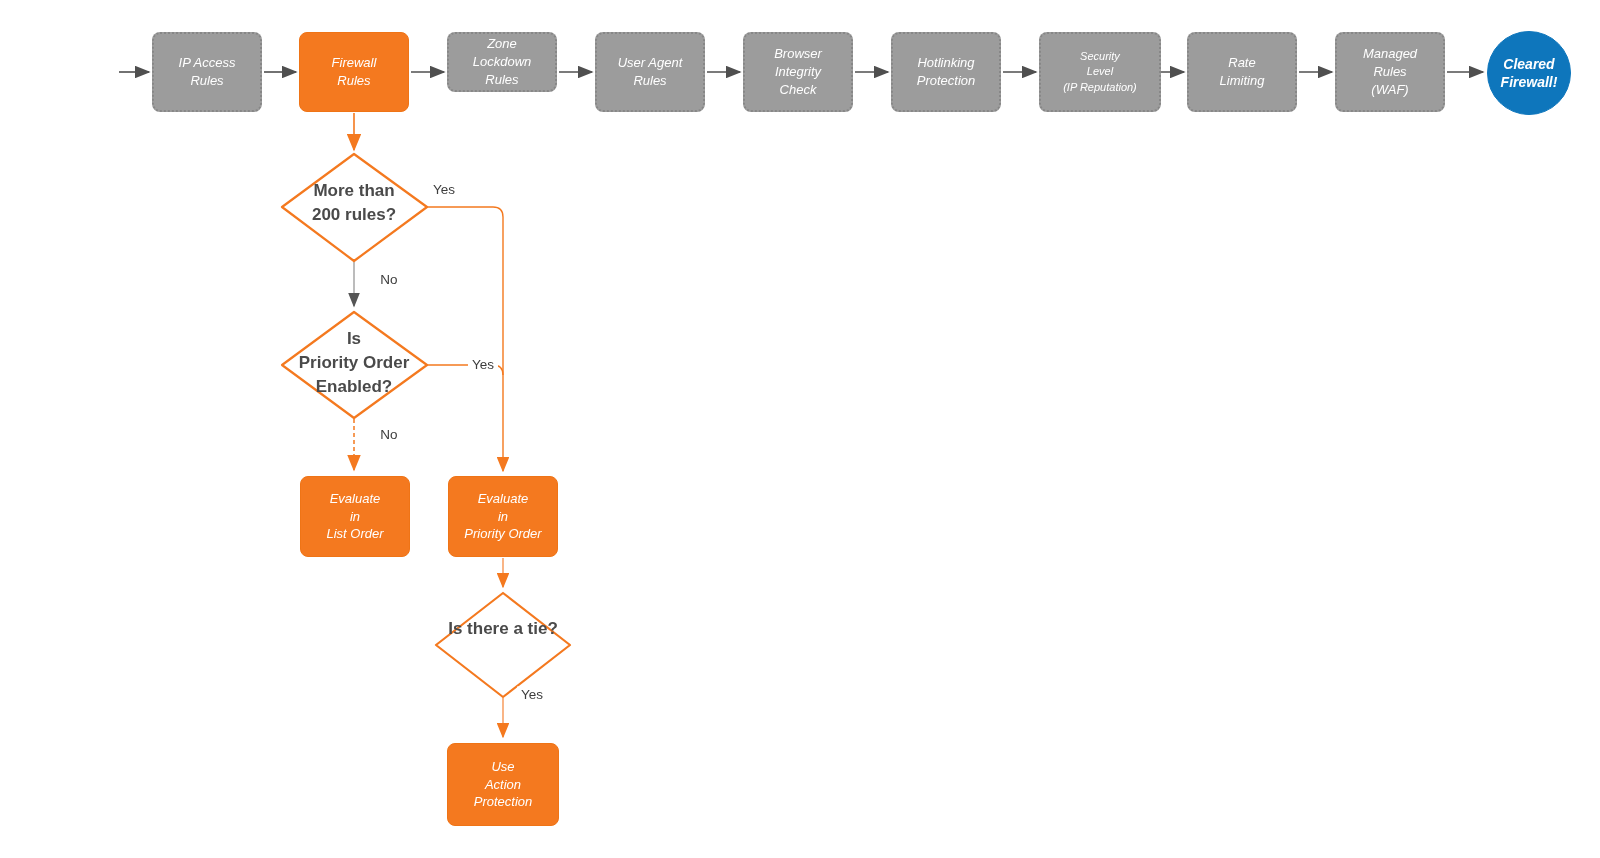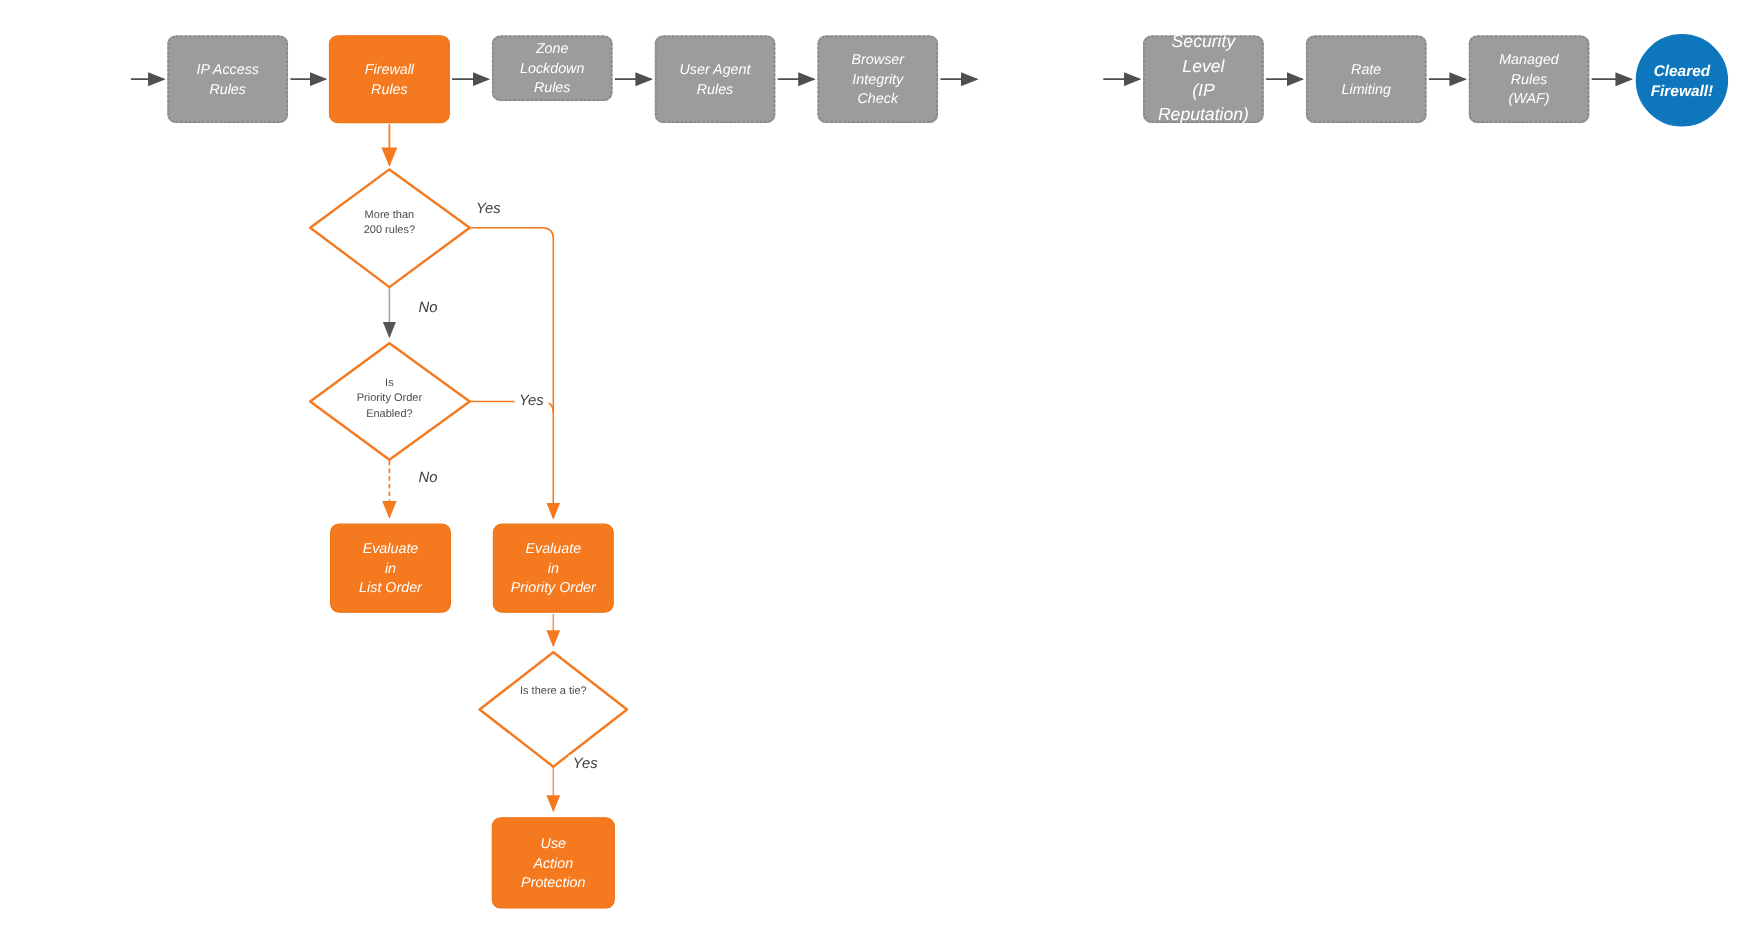--- a/index.html
+++ b/index.html
@@ -15,26 +15,26 @@
     white-space:pre-line;border-radius:8px;
     font-size:13px;line-height:1.38;z-index:2;
   }
   .gray{background:#9c9c9c;border:2px dotted #878787;}
   .orangebox{background:#f4791f;border:1px solid #ef7416;}
   .circle{border-radius:50%;font-weight:bold;font-size:14px;line-height:1.32;z-index:2;}
   .start{background:#ffffff;border:5px solid #0e76bc;color:#0e76bc;}
   .end{background:#0e76bc;border:1px solid #0e76bc;color:#ffffff;}
   .dlabel{
     position:absolute;transform:translate(-50%,-50%);
-    color:#4a4a4a;font-size:10px;text-align:center;
-    white-space:pre-line;line-height:1.42;z-index:3;
+    color:#4a4a4a;font-size:17px;text-align:center;
+    white-space:pre-line;line-height:1.42;z-index:3;font-weight:bold;
   }
   .elabel{
     position:absolute;transform:translate(-50%,-50%);
-    color:#3d3d3d;font-style:italic;font-size:13.5px;z-index:3;
+    color:#3d3d3d;font-size:13.5px;z-index:3;
   }
   .elabel.bg{background:#fff;padding:0 4px;margin-left:40px;}
 </style>
 </head>
 <body>
 
 <div class="canvas">
 
   <svg class="connectors" width="1600" height="858" viewBox="0 0 1600 858">
     <defs>
@@ -88,22 +88,24 @@
 Lockdown
 Rules</div>
 
   <div class="node gray" style="left:595px;top:32px;width:110px;height:80px;">User Agent
 Rules</div>
 
   <div class="node gray" style="left:743px;top:32px;width:110px;height:80px;">Browser
 Integrity
 Check</div>
 
+  <div class="node gray" style="left:891px;top:32px;width:110px;height:80px;">Hotlinking
+Protection</div>
 
-  <div class="node gray" style="left:1039px;top:32px;width:110px;height:80px;font-size:16px;">Security
+  <div class="node gray" style="left:1039px;top:32px;width:122px;height:80px;font-size:11px;">Security
 Level
 (IP Reputation)</div>
 
   <div class="node gray" style="left:1187px;top:32px;width:110px;height:80px;">Rate
 Limiting</div>
 
   <div class="node gray" style="left:1335px;top:32px;width:110px;height:80px;">Managed
 Rules
 (WAF)</div>
 

